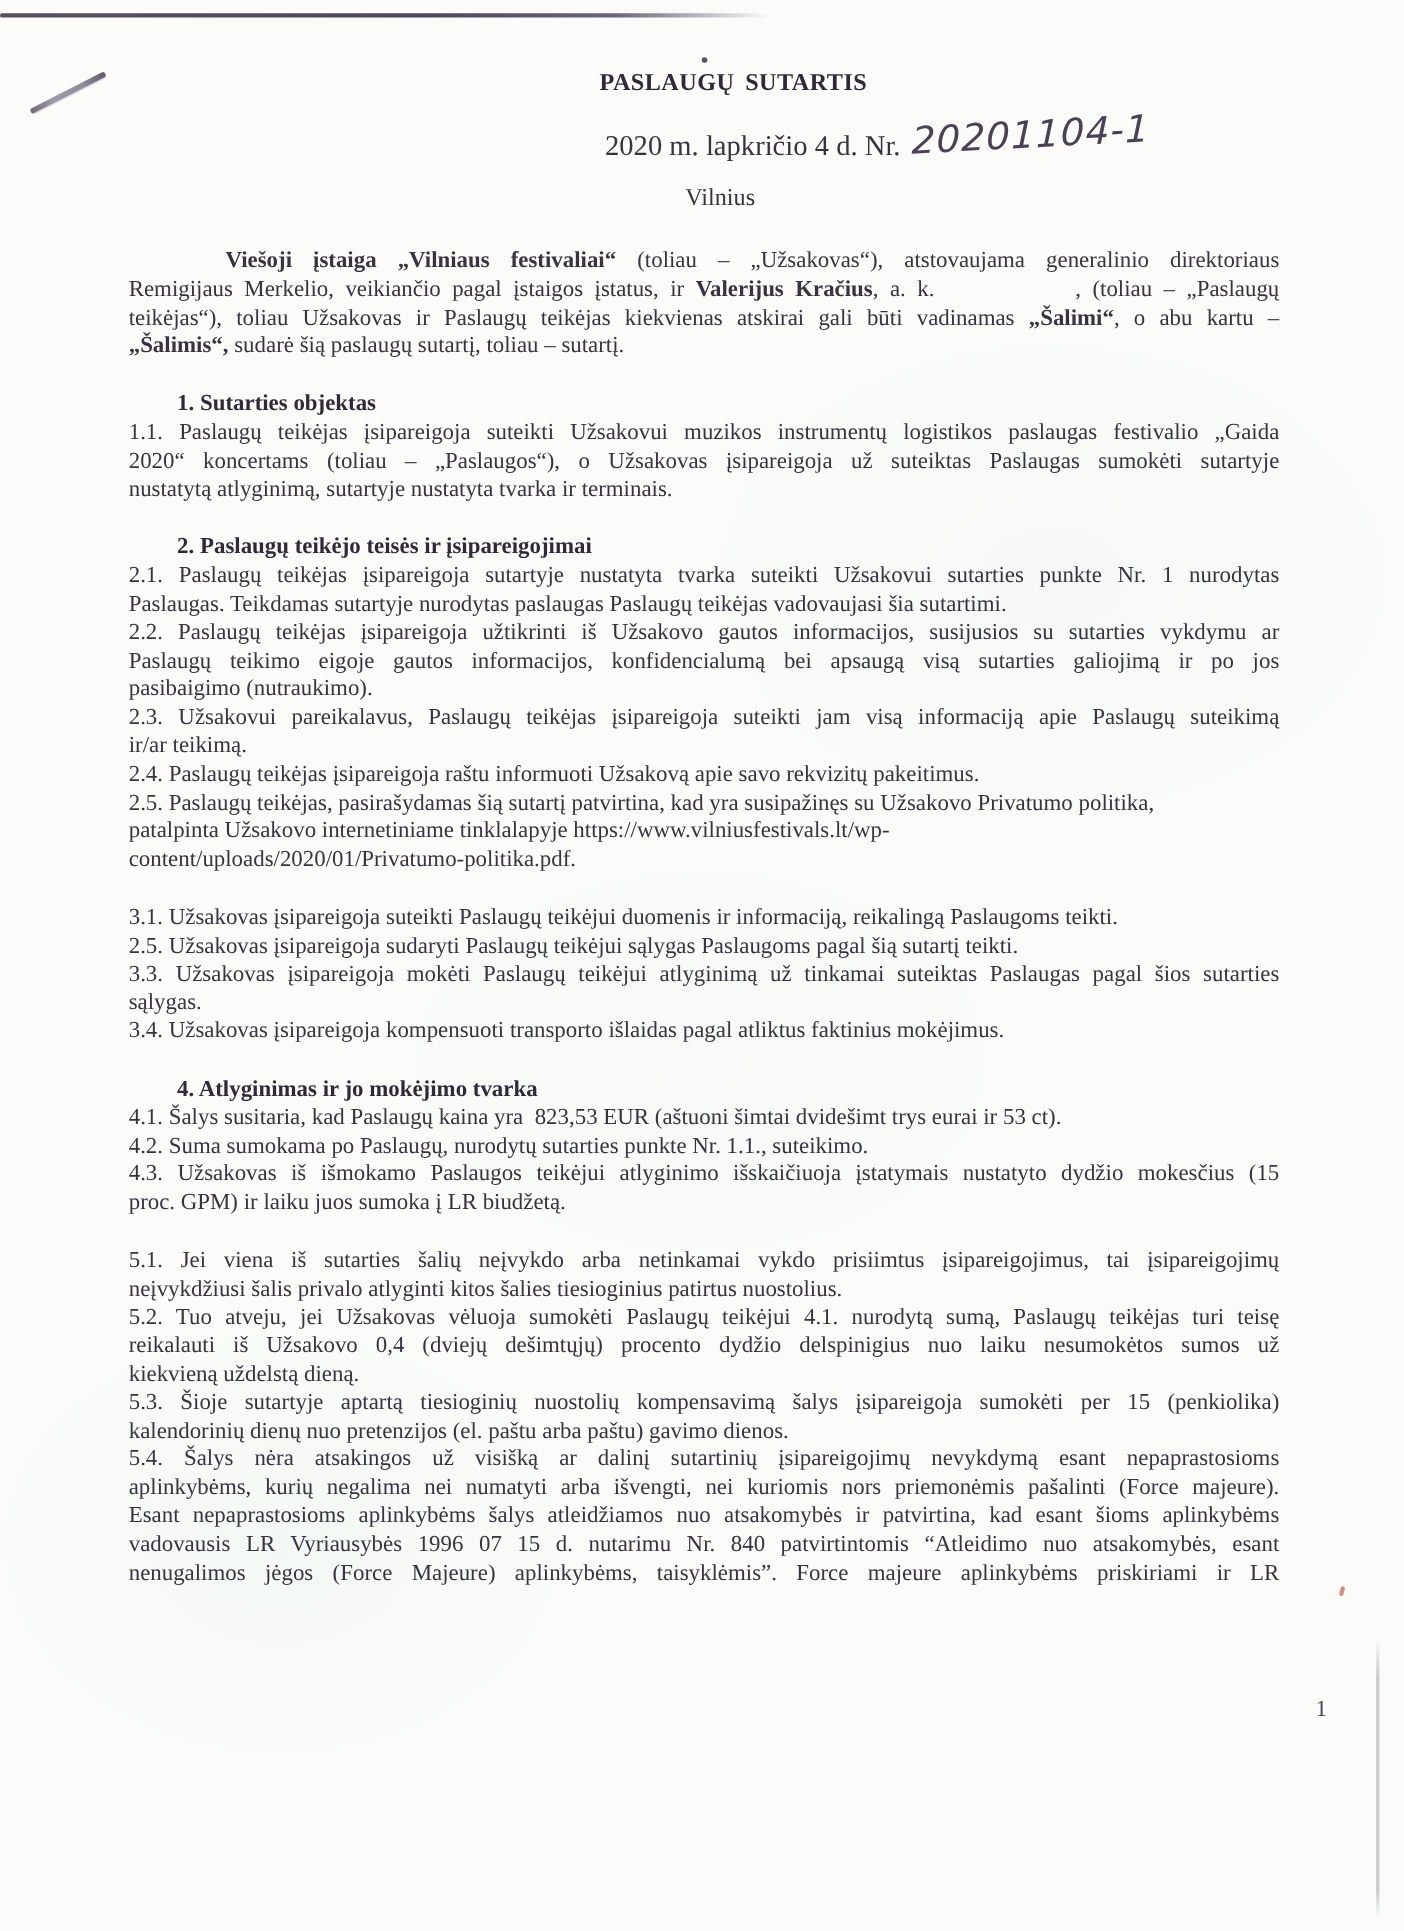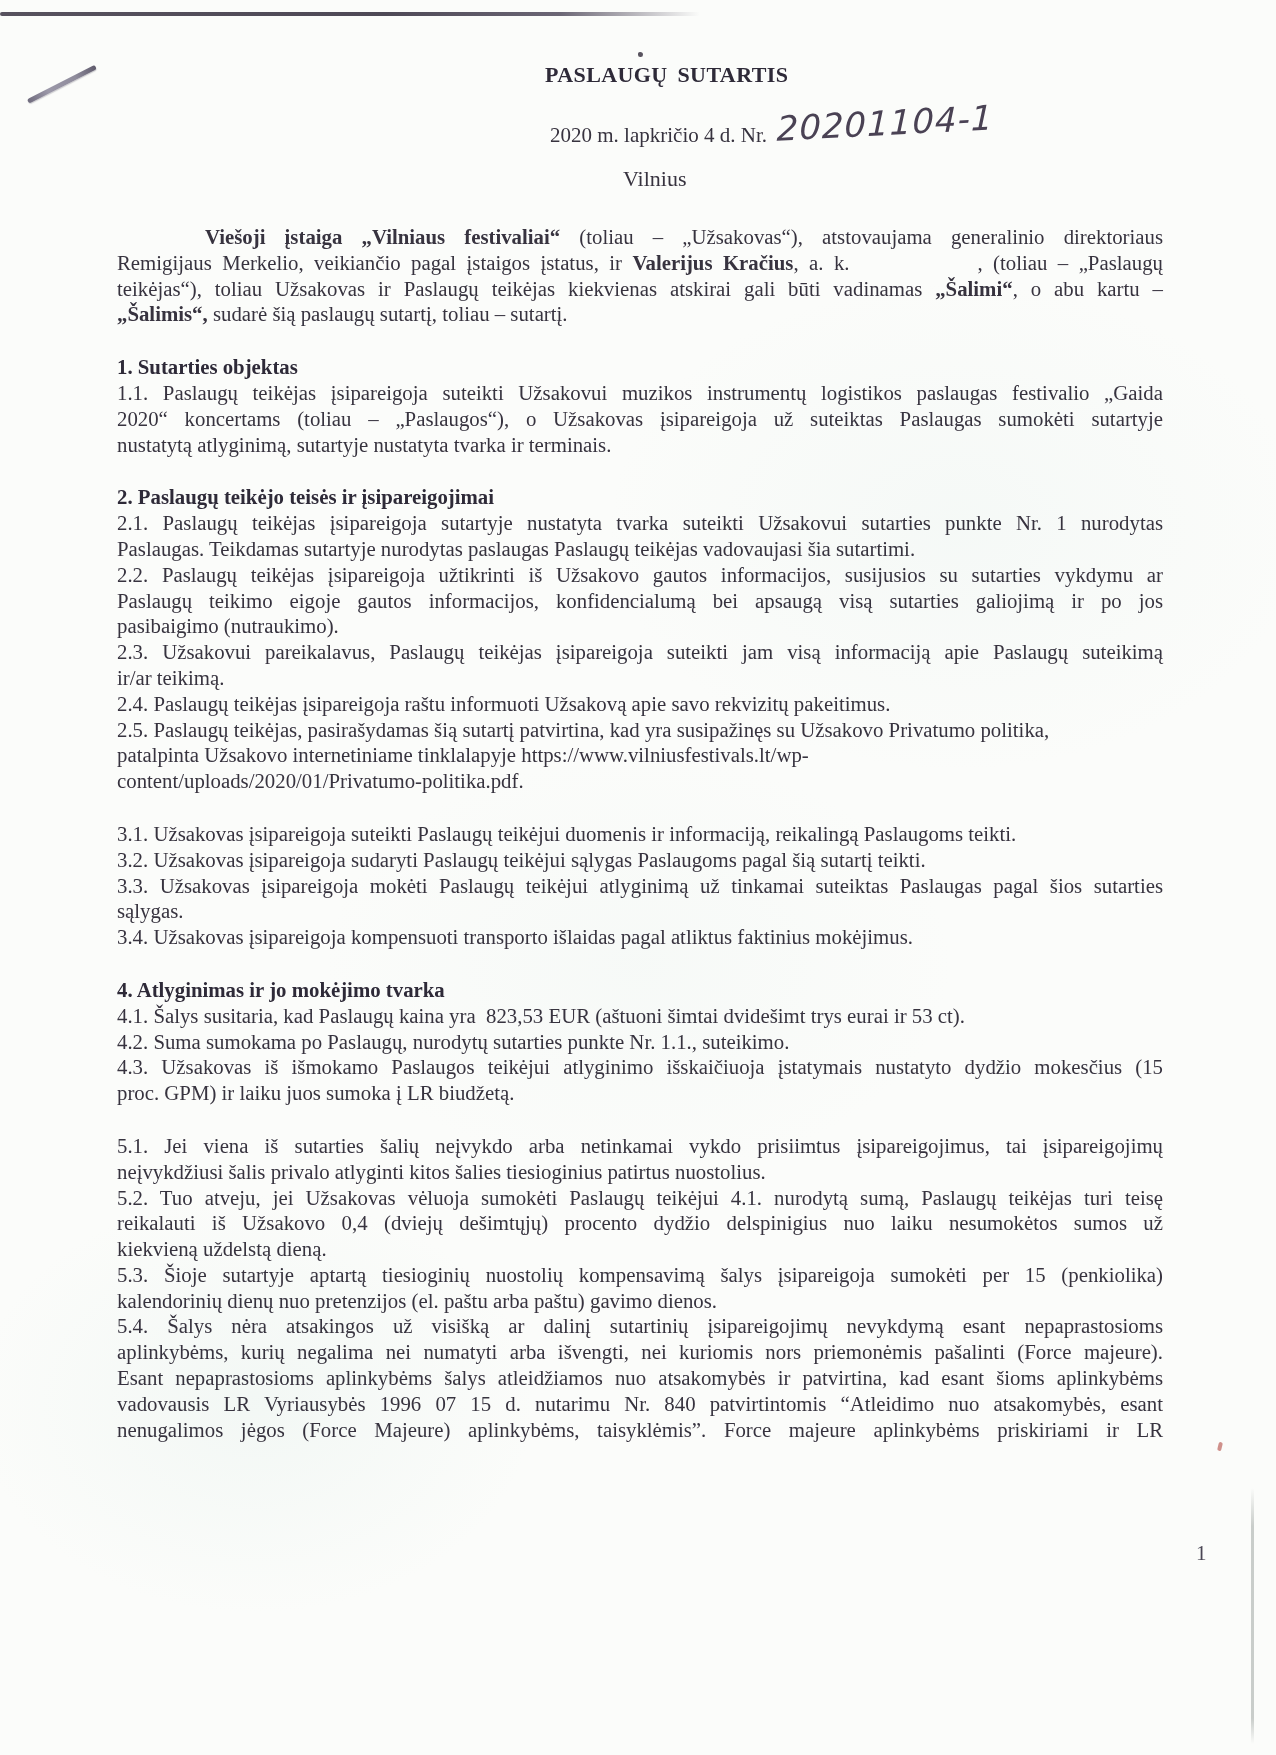--- a/index.html
+++ b/index.html
@@ -32,42 +32,42 @@
   .ink-mark-red { position:absolute; left:1218px; top:1442px; width:4px; height:9px; background:#c4756f; border-radius:2px; transform:rotate(14deg); opacity:0.8; }
   .scan-edge-shadow { position:absolute; left:1251px; top:1488px; width:3px; height:256px; background:linear-gradient(to bottom, rgba(140,148,144,0), rgba(140,148,144,0.45) 15%, rgba(140,148,144,0.45) 90%, rgba(140,148,144,0)); }
 
   
   .doc-title {
     position:absolute; left:545px; top:62px;
     font-size:22px; font-weight:bold; letter-spacing:0.4px; word-spacing:4px;
     color:#2e2a38; white-space:nowrap;
   }
   .date-line { position:absolute; left:550px; top:110px; white-space:nowrap; }
-  .date-label { font-size:21px; color:#37333f; }
+  .date-label { font-size:26px; color:#37333f; }
   .handwritten-number {
     display:inline-block;
     font-family:"DejaVu Sans",sans-serif; font-style:oblique;
     font-size:34px; letter-spacing:1px; color:#4a4254;
     transform:rotate(-3deg) translateY(-7px) skewX(-4deg);
     margin-left:10px;
   }
   .place-label { position:absolute; left:623px; top:166px; font-size:22px; color:#37333f; }
 
   
   .doc-body {
     position:absolute; left:117px; top:224px; width:1046px;
     font-size:20.8px; line-height:25.8px;
   }
   .ln { min-height:25.8px; }
   .ln.j { text-align:justify; text-align-last:justify; }
   .ln.ind { padding-left:88px; }
   .b { font-weight:bold; }
   .spacer { display:inline-block; height:1px; }
   .section { margin-top:27px; }
-  .heading { font-weight:bold; color:#2e2a38; min-height:25.8px; }
+  .heading { font-weight:bold; color:#2e2a38; min-height:25.8px;margin-left:44px; }
 
   .page-number { position:absolute; left:1196px; top:1541px; font-size:21px; color:#4a4654; }
 </style>
 </head>
 <body>
 
 <div class="page">
 
   <div class="scan-topline"></div>
   <div class="pen-mark"></div>
@@ -103,21 +103,21 @@
         <div class="ln"><span>pasibaigimo (nutraukimo).</span></div>
         <div class="ln j"><span>2.3. Užsakovui pareikalavus, Paslaugų teikėjas įsipareigoja suteikti jam visą informaciją apie Paslaugų suteikimą</span></div>
         <div class="ln"><span>ir/ar teikimą.</span></div>
         <div class="ln"><span>2.4. Paslaugų teikėjas įsipareigoja raštu informuoti Užsakovą apie savo rekvizitų pakeitimus.</span></div>
         <div class="ln"><span>2.5. Paslaugų teikėjas, pasirašydamas šią sutartį patvirtina, kad yra susipažinęs su Užsakovo Privatumo politika,</span></div>
         <div class="ln"><span>patalpinta Užsakovo internetiniame tinklalapyje https://www.vilniusfestivals.lt/wp-</span></div>
         <div class="ln"><span>content/uploads/2020/01/Privatumo-politika.pdf.</span></div>
       </section>
       <section class="section">
         <div class="ln"><span>3.1. Užsakovas įsipareigoja suteikti Paslaugų teikėjui duomenis ir informaciją, reikalingą Paslaugoms teikti.</span></div>
-        <div class="ln"><span>3.2. Užsakovas įsipareigoja sudaryti Paslaugų teikėjui sąlygas Paslaugoms pagal šią sutartį teikti.</span></div>
+        <div class="ln"><span>2.5. Užsakovas įsipareigoja sudaryti Paslaugų teikėjui sąlygas Paslaugoms pagal šią sutartį teikti.</span></div>
         <div class="ln j"><span>3.3. Užsakovas įsipareigoja mokėti Paslaugų teikėjui atlyginimą už tinkamai suteiktas Paslaugas pagal šios sutarties</span></div>
         <div class="ln"><span>sąlygas.</span></div>
         <div class="ln"><span>3.4. Užsakovas įsipareigoja kompensuoti transporto išlaidas pagal atliktus faktinius mokėjimus.</span></div>
       </section>
       <section class="section">
         <div class="heading">4. Atlyginimas ir jo mokėjimo tvarka</div>
         <div class="ln"><span>4.1. Šalys susitaria, kad Paslaugų kaina yra&nbsp; 823,53 EUR (aštuoni šimtai dvidešimt trys eurai ir 53 ct).</span></div>
         <div class="ln"><span>4.2. Suma sumokama po Paslaugų, nurodytų sutarties punkte Nr. 1.1., suteikimo.</span></div>
         <div class="ln j"><span>4.3. Užsakovas iš išmokamo Paslaugos teikėjui atlyginimo išskaičiuoja įstatymais nustatyto dydžio mokesčius (15</span></div>
         <div class="ln"><span>proc. GPM) ir laiku juos sumoka į LR biudžetą.</span></div>

